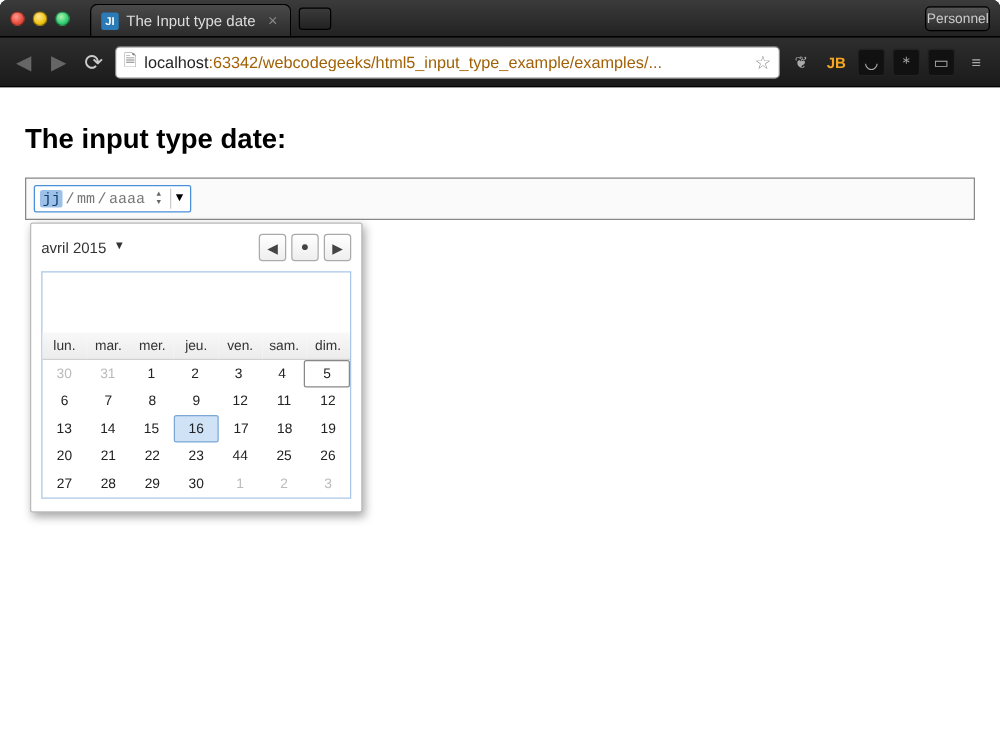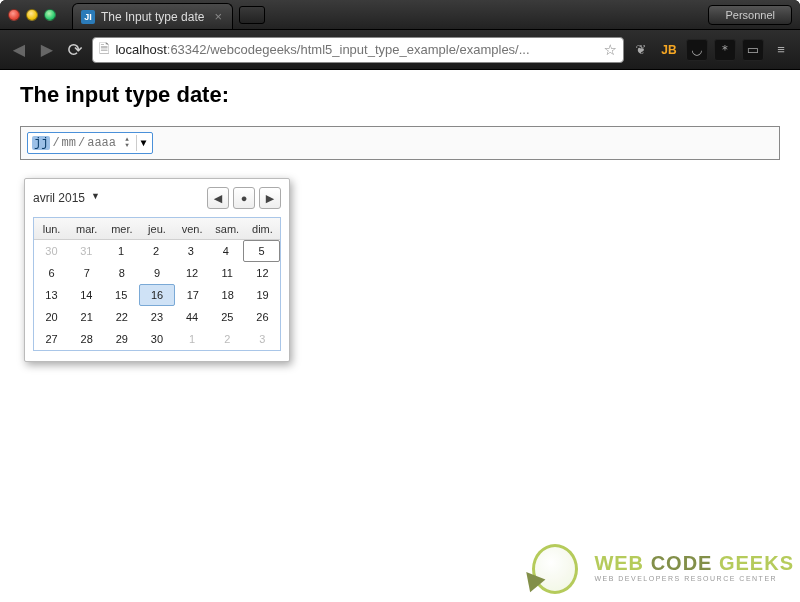--- a/index.html
+++ b/index.html
@@ -62,21 +62,21 @@
   .newtab {
     width: 26px; height: 18px; margin-left: 6px;
     background: linear-gradient(#3a3a3a,#222);
     border: 1px solid #000; border-radius: 3px;
   }
   .personnel {
     position: absolute; right: 8px; top: 5px;
     font-size: 11px; color: #ccc;
     background: linear-gradient(#555,#2a2a2a);
     border: 1px solid #000; border-radius: 4px;
-    padding: 3px 16px;
+    padding: 3px 0;
     margin-left: 17px;
   }
 
   .toolbar {
     height: 40px;
     background: linear-gradient(#2e2e2e, #1a1a1a);
     border-bottom: 1px solid #000;
     display: flex;
     align-items: center;
     padding: 0 8px;
@@ -98,34 +98,34 @@
     padding: 0 6px;
     gap: 6px;
     font-size: 13px;
     color: #333;
     overflow: hidden;
     border: 1px solid #888;
   }
   .addressbar .page-icon { color: #888; font-size: 13px; }
   .addressbar .url { flex: 1; white-space: nowrap; overflow: hidden; text-overflow: ellipsis; }
   .addressbar .url .host { color: #222; }
-  .addressbar .url .path { color: #737373; }
+  .addressbar .url .path { color: #a16207; }
   .addressbar .star { color: #888; font-size: 15px; }
   .exticons { display: flex; gap: 6px; }
   .ext {
     width: 22px; height: 22px; border-radius: 3px;
     display: flex; align-items: center; justify-content: center;
     font-size: 13px; color: #aaa;
   }
   .ext.jb { color: #f5a623; font-weight: bold; font-size: 12px; }
   .ext.box { border: 1px solid #222; background: #111; }
 
   
   .page {
-    padding: 8px 20px;
+    padding: 24px 20px;
     position: relative;
     height: calc(602px - 70px);
     background: #fff;
   }
   h1.page-title { font-size: 22px; margin: 4px 0 18px 0; font-weight: bold; }
 
   .field-wrap {
     border: 1px solid #888;
     padding: 5px 6px;
     background: #fafafa;
@@ -196,20 +196,21 @@
     flex: 1;
     height: 22px;
     display: flex; align-items: center; justify-content: center;
     font-size: 11px;
     color: #222;
   }
   .dp-head .dp-cell {
     background: linear-gradient(#f8f8f8,#ececec);
     border-bottom: 1px solid #d0d0d0;
     color: #333;
+    margin-top: 48px;
   }
   .dp-cell.muted { color: #bbb; }
   .dp-cell.selected {
     background: #cfe2f6;
     border: 1px solid #7aa9d6;
     border-radius: 2px;
   }
   .dp-cell.today {
     border: 1px solid #888;
     border-radius: 2px;
@@ -374,25 +375,13 @@
             <div class="dp-cell">29</div>
             <div class="dp-cell">30</div>
             <div class="dp-cell muted">1</div>
             <div class="dp-cell muted">2</div>
             <div class="dp-cell muted">3</div>
           </div>
         </div>
     </div>
   </div>
 
-  <div class="watermark">
-    <div class="wm-logo">
-      <div class="globe"></div>
-      <div class="arrow"></div>
-    </div>
-    <div class="wm-text">
-      <div class="t1">
-        <span>WEB </span><span class="accent">CODE </span><span>GEEKS</span>
-      </div>
-      <div class="t2">WEB DEVELOPERS RESOURCE CENTER</div>
-    </div>
-  </div>
 </div>
 
 </body></html>

